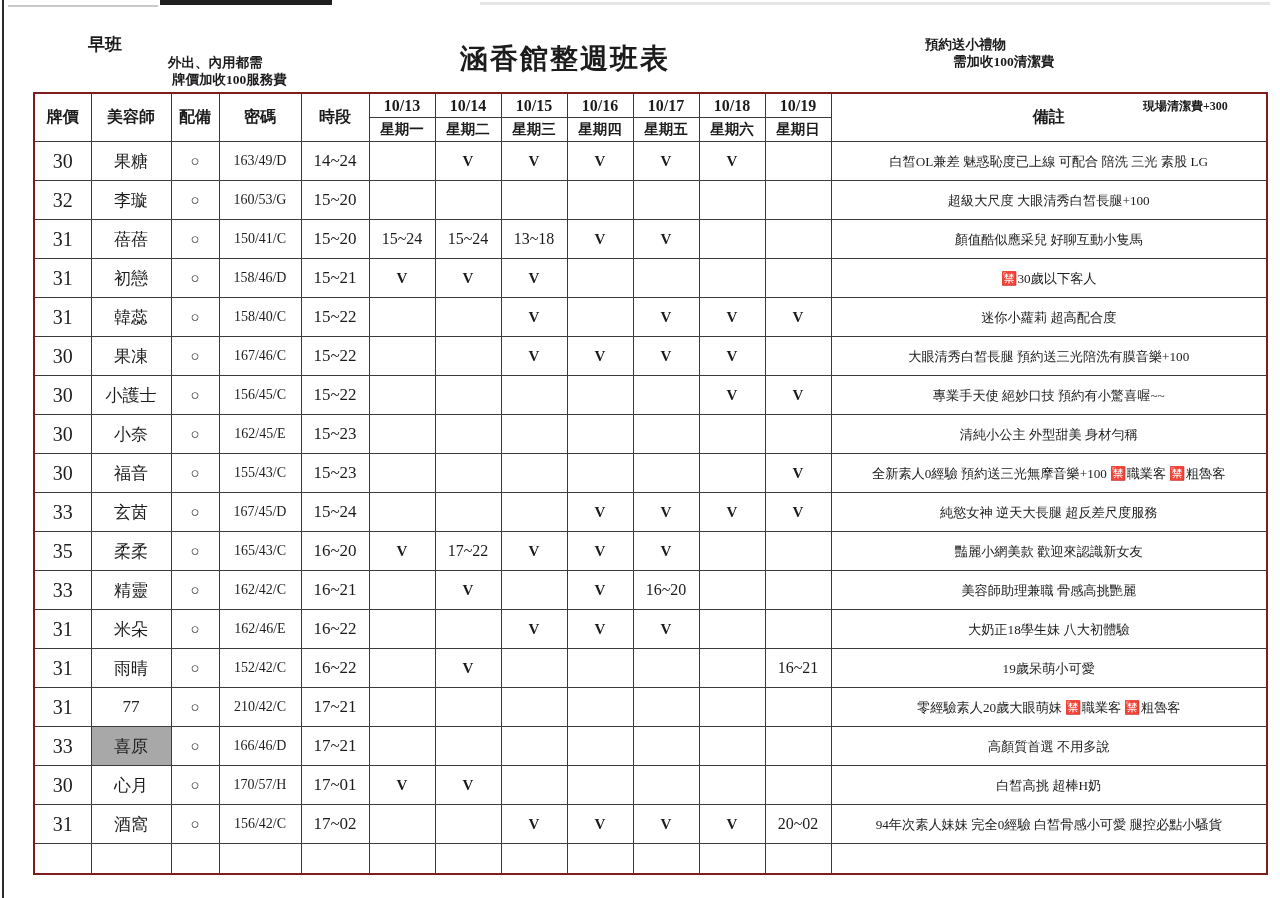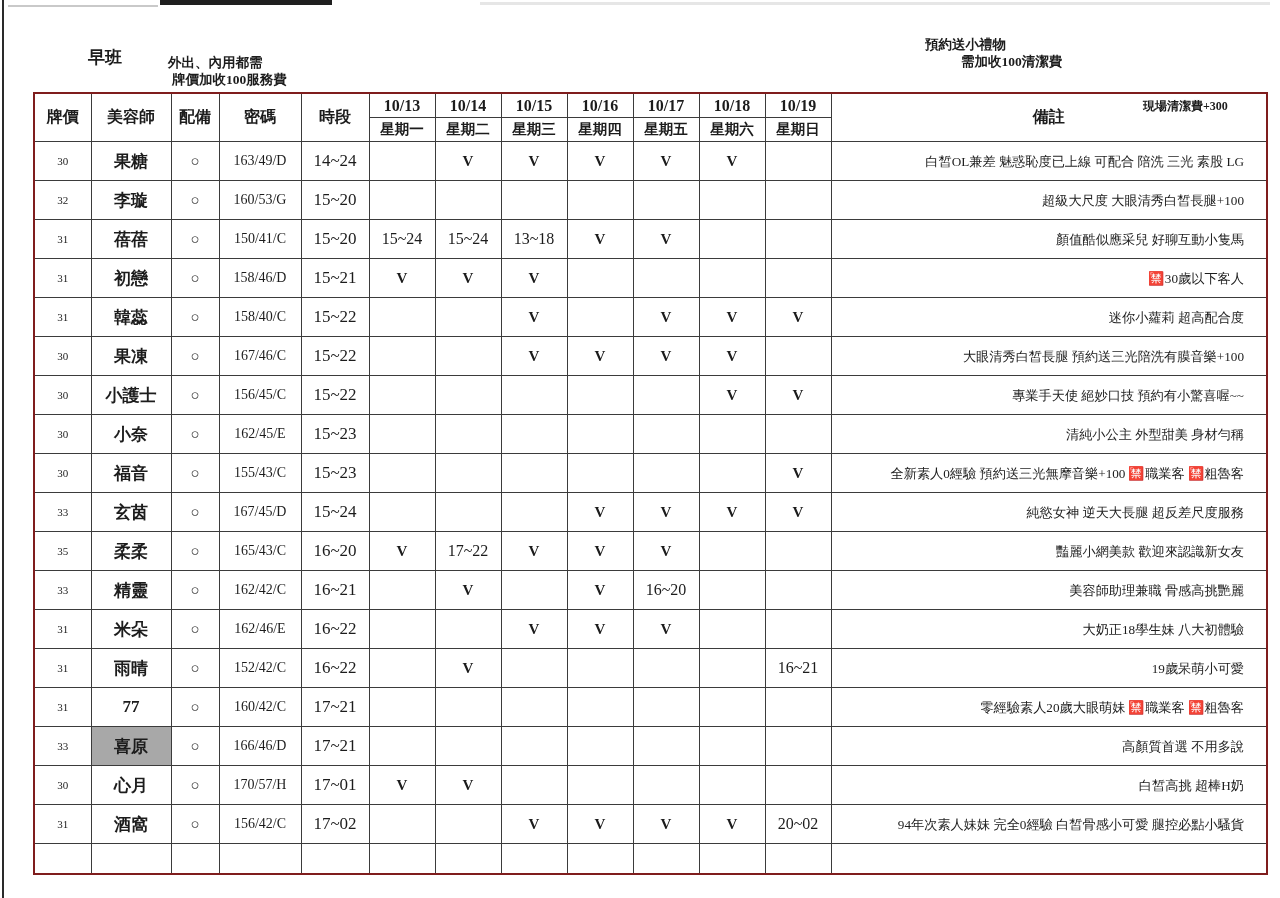--- a/index.html
+++ b/index.html
@@ -7,68 +7,69 @@
     position:relative;width:1280px;height:898px;background:#fff;overflow:hidden;
     font-family:"Liberation Serif","DejaVu Serif",serif;color:#1c1c1c;
   }
   
   .edge-left{position:absolute;left:2px;top:0;width:2px;height:898px;background:#2a2a2a;}
   .top-mark-dark{position:absolute;left:160px;top:0;width:172px;height:5px;background:#1f1f1f;}
   .top-mark-light{position:absolute;left:8px;top:5px;width:150px;height:2px;background:#c9c9c9;}
   .top-smudge{position:absolute;left:480px;top:2px;width:790px;height:3px;background:#e6e6e6;}
 
   
-  .shift{position:absolute;left:88px;top:46px;font-size:17px;font-weight:bold;}
+  .shift{position:absolute;left:88px;top:33px;font-size:17px;font-weight:bold;}
   .note-left{position:absolute;left:168px;top:54px;font-size:13.5px;font-weight:bold;line-height:17px;}
   .note-left .ind{margin-left:4px;}
   .title{position:absolute;left:440px;top:40px;width:250px;text-align:center;
          font-size:28px;font-weight:bold;letter-spacing:2px;}
   .note-right{position:absolute;left:925px;top:36px;font-size:13.5px;font-weight:bold;line-height:17px;}
-  .note-right .ind{margin-left:36px;}
+  .note-right .ind{margin-left:28px;}
   .note-far{position:absolute;left:1143px;top:50px;font-size:12px;font-weight:bold;margin-top:48px;}
 
   
   table.sched{
     position:absolute;left:33px;top:92px;width:1233px;
     border-collapse:collapse;table-layout:fixed;
     border:2px solid #7f1d1d;
   }
   .sched th,.sched td{
     border:1px solid #3b3b3b;padding:0;overflow:hidden;
     text-align:center;vertical-align:middle;
   }
   .sched thead th{font-size:16px;font-weight:bold;height:23px;}
   .sched thead th.date{font-size:16px;font-family:"Liberation Serif","DejaVu Serif",serif;text-align:center;}
   .sched thead th.wday{font-size:14.5px;}
   .sched tbody tr{height:39px;}
   .sched tbody tr.short{height:30px;}
-  td.price{font-size:11px;}
-  td.name{font-size:17px;font-weight:bold;}
+  td.price{font-size:20px;}
+  td.name{font-size:17px;font-weight:normal;}
   td.name.hl{background:var(--hl,#a8a8a8);}
   td.equip{font-size:15px;color:#333;}
   td.code{font-size:14px;}
   td.hours{font-size:17px;}
   td.day{font-size:16px;}
   td.day.vmark{font-weight:bold;font-size:15px;}
-  td.remark{text-align:right;font-size:13.2px;padding:2px 22px;line-height:17px;}
+  td.remark{text-align:center;font-size:13.2px;padding:2px 22px;line-height:17px;}
 </style>
 </head>
 <body>
 
 <div class="page">
   <div class="edge-left"></div>
   <div class="top-mark-dark"></div>
   <div class="top-mark-light"></div>
   <div class="top-smudge"></div>
 
   <div class="shift">早班</div>
   <div class="note-left">
     <div>外出、內用都需</div>
     <div class="ind">牌價加收100服務費</div>
   </div>
+  <div class="title">涵香館整週班表</div>
   <div class="note-right">
     <div>預約送小禮物</div>
     <div class="ind">需加收100清潔費</div>
   </div>
   <div class="note-far">現場清潔費+300</div>
 
   <table class="sched">
     <colgroup>
       <col style="width:57px">
         <col style="width:80px">
@@ -318,21 +319,21 @@
       <td class="day"></td>
       <td class="day"></td>
       <td class="day"></td>
       <td class="day">16~21</td>
       <td class="remark">19歲呆萌小可愛</td>
     </tr>
         <tr>
       <td class="price">31</td>
       <td class="name">77</td>
       <td class="equip">○</td>
-      <td class="code">160/42/C</td>
+      <td class="code">210/42/C</td>
       <td class="hours">17~21</td>
       <td class="day"></td>
       <td class="day"></td>
       <td class="day"></td>
       <td class="day"></td>
       <td class="day"></td>
       <td class="day"></td>
       <td class="day"></td>
       <td class="remark">零經驗素人20歲大眼萌妹 🈲職業客 🈲粗魯客</td>
     </tr>

